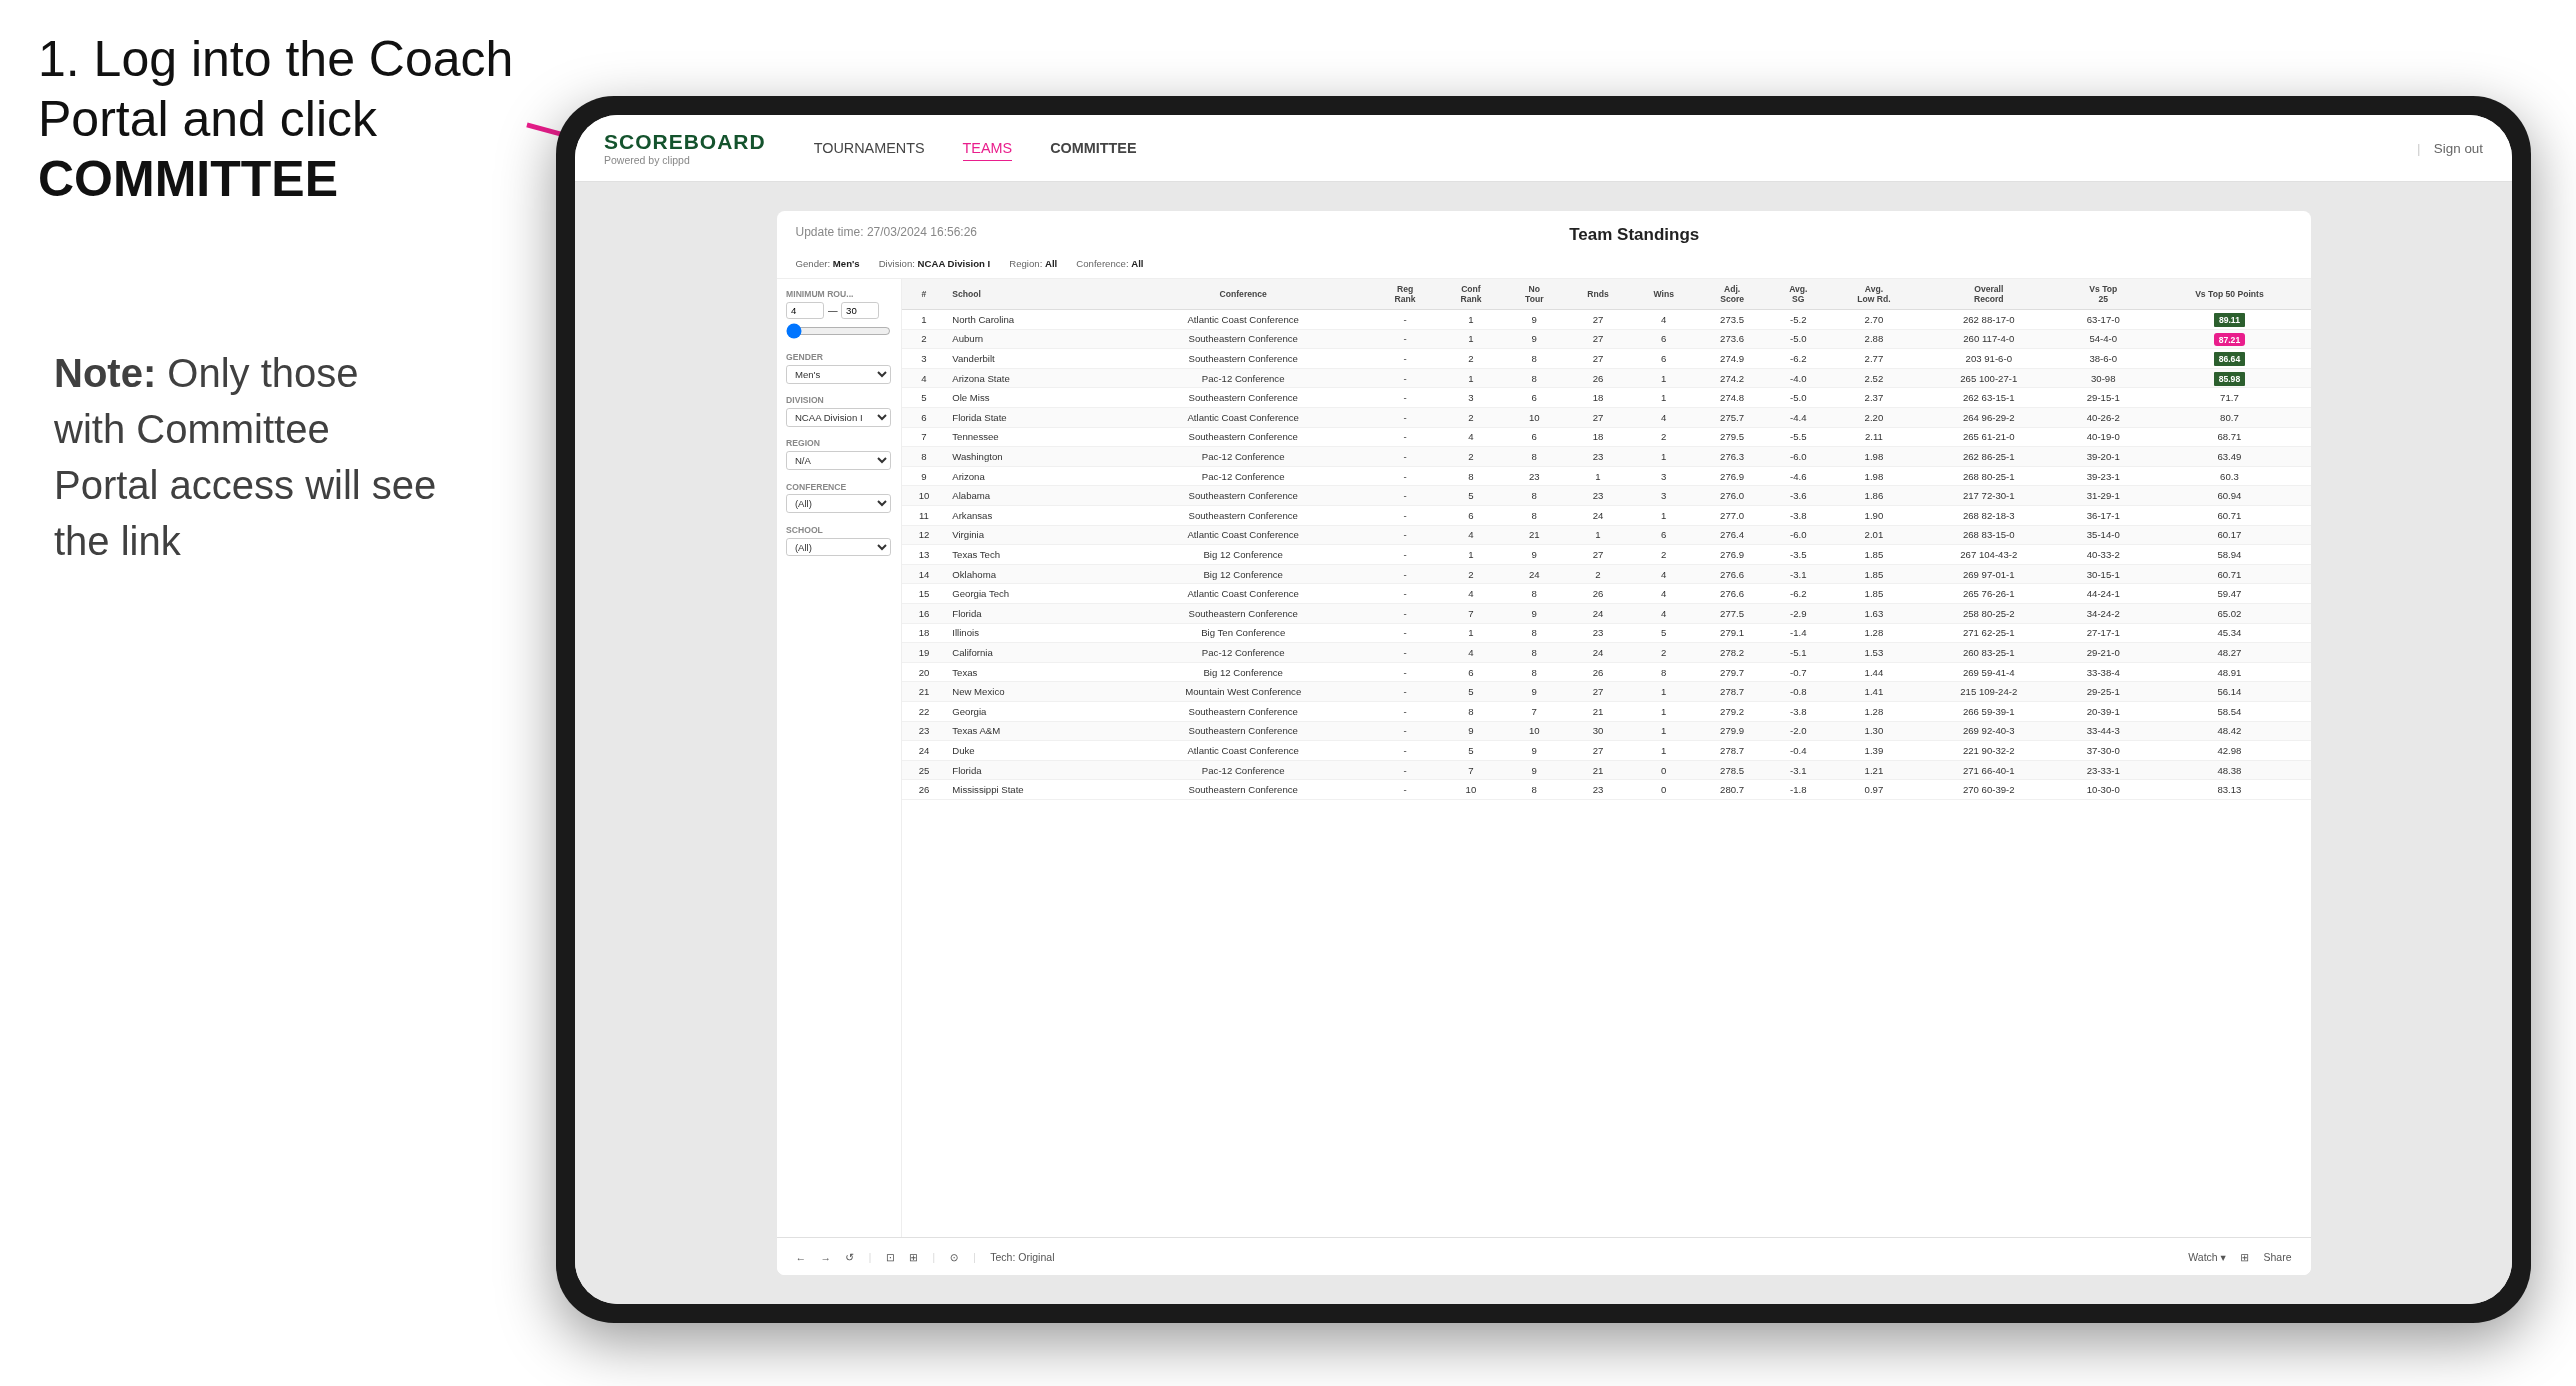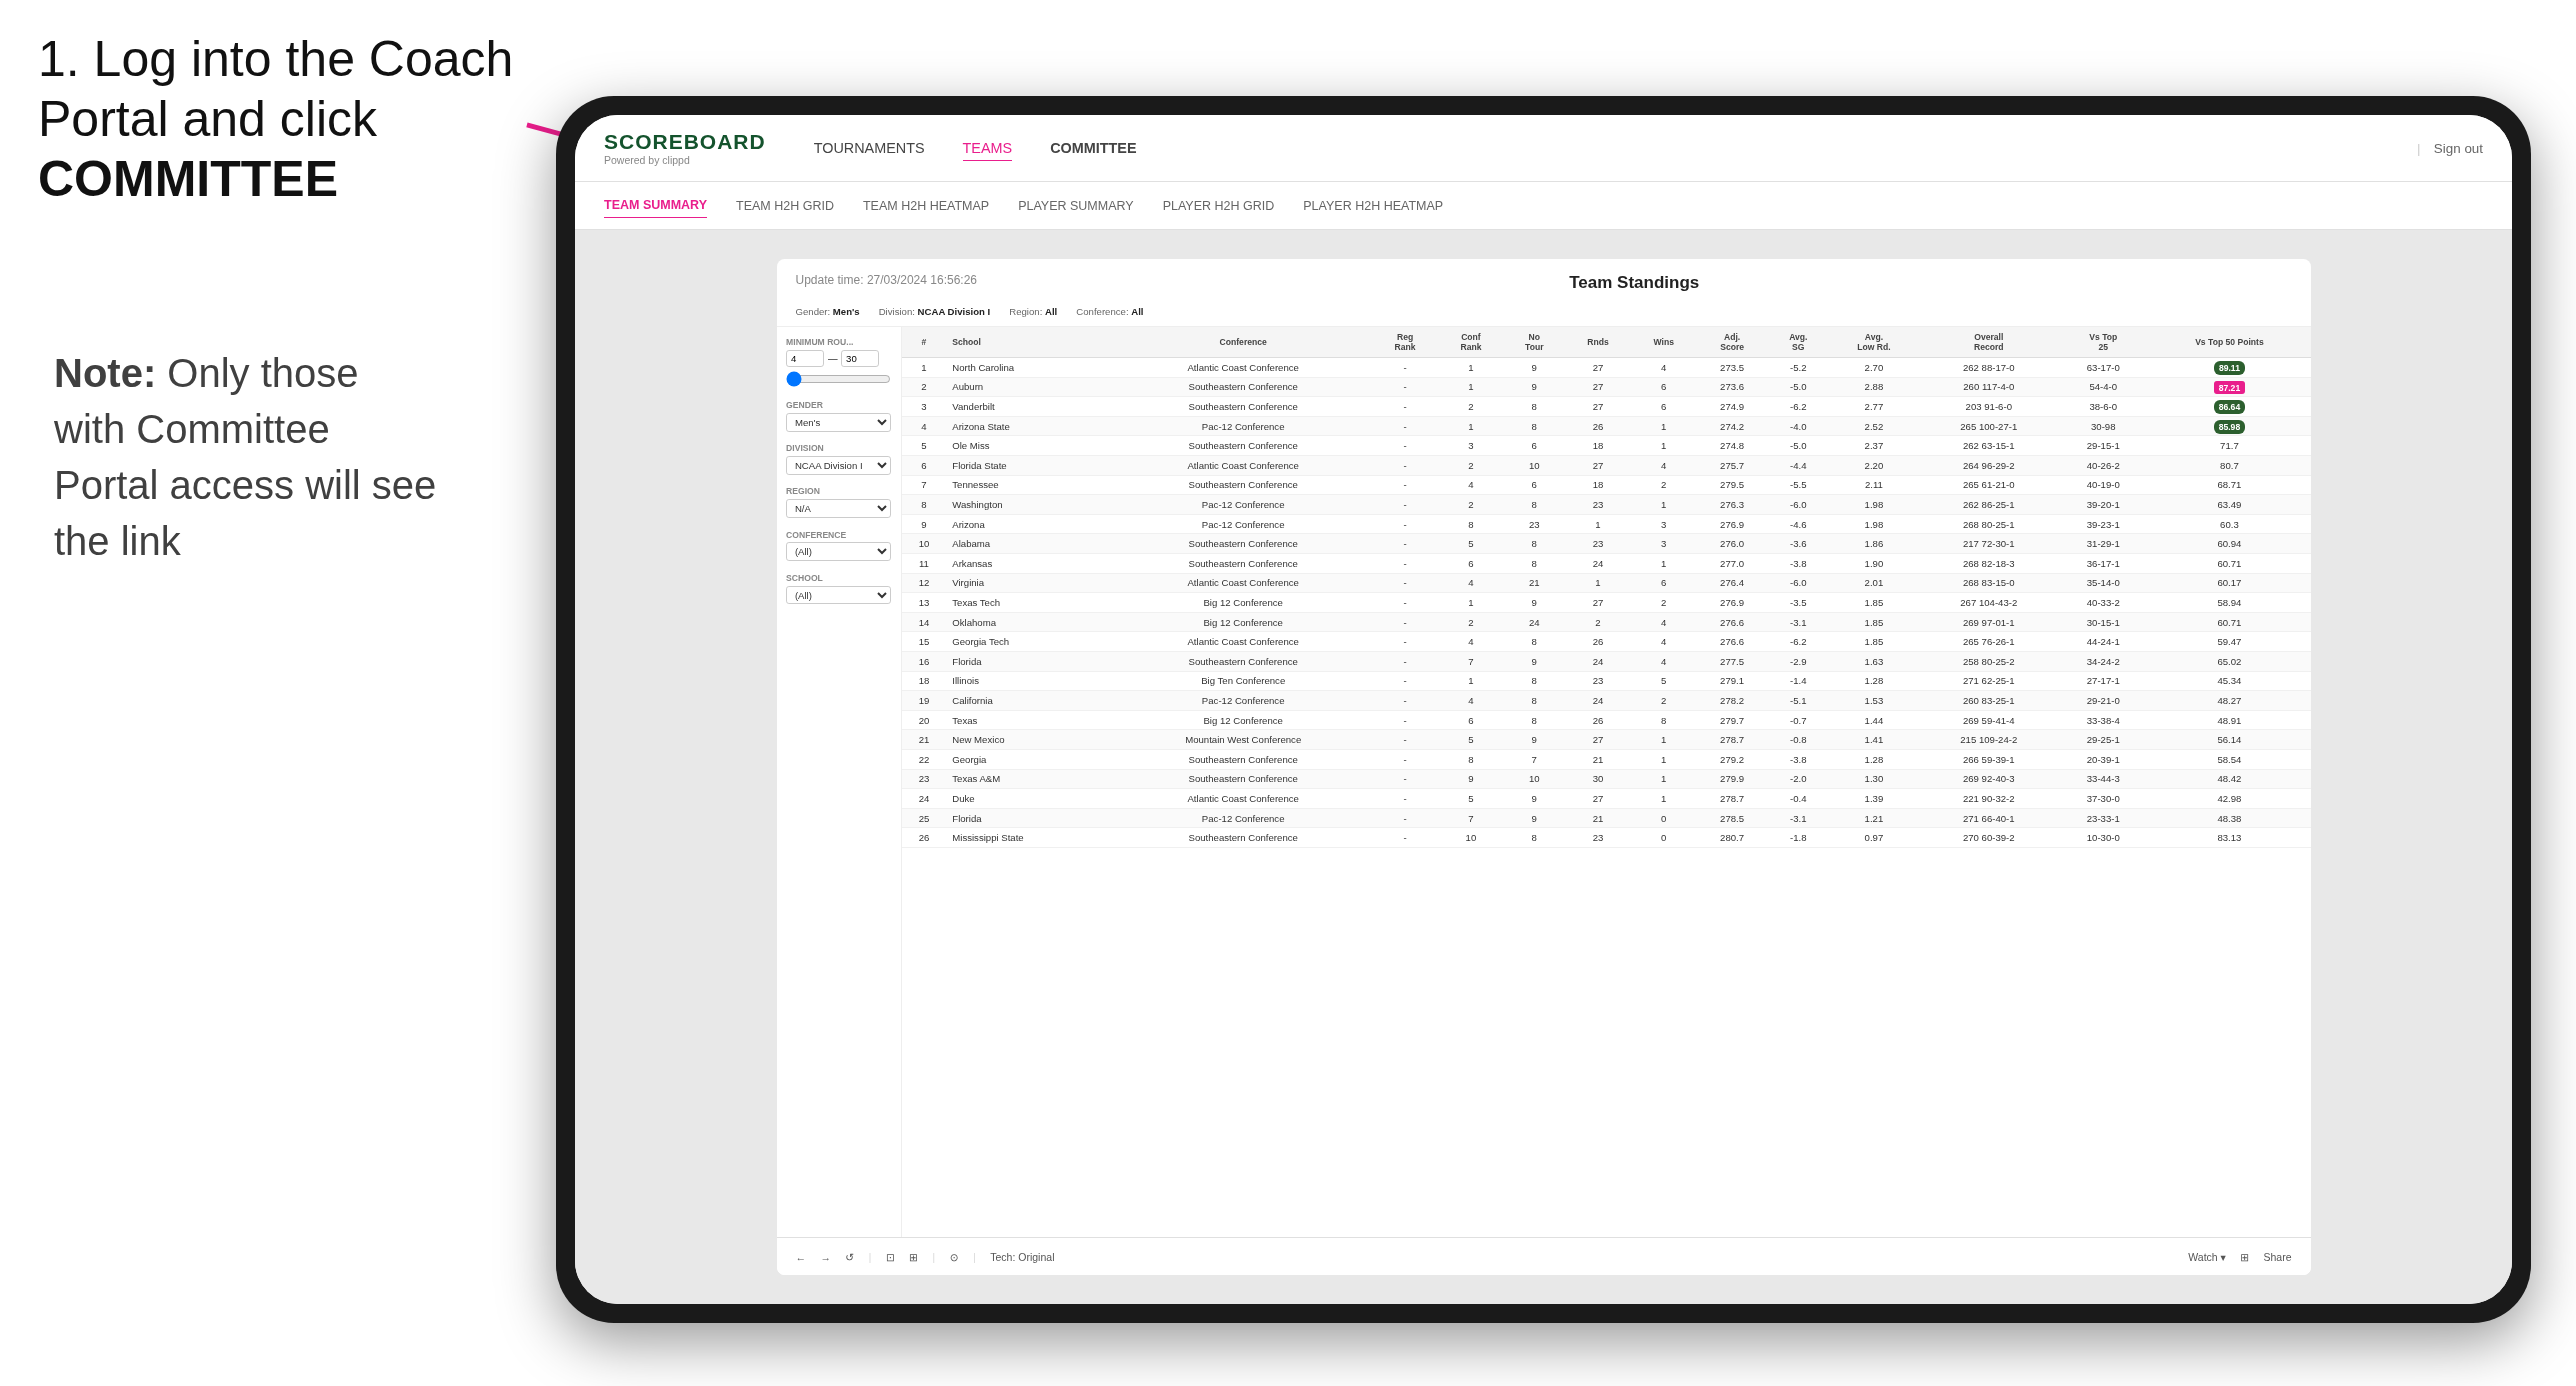--- a/index.html
+++ b/index.html
@@ -291,21 +291,21 @@
     .standings-table td.left-align {
       text-align: left;
     }
     .standings-table tr:nth-child(even) td {
       background: #fafafa;
     }
     .score-highlight {
       background: #2c5f2e;
       color: #fff;
       padding: 1.9px 4.8px;
-      border-radius: 6px;
+      border-radius: 1px;
       font-weight: 600;
       font-size: 8.6px;
     }
     .score-pink {
       background: #e91e8c;
       color: #fff;
       padding: 1.9px 4.8px;
       border-radius: 2.9px;
       font-weight: 600;
       font-size: 8.6px;
@@ -381,28 +381,20 @@
         <span class="nav-item">TOURNAMENTS</span>
         <span class="nav-item active-nav">TEAMS</span>
         <span class="nav-item highlighted">COMMITTEE</span>
       </div>
       <div class="sign-out">
         <span class="sign-out-sep">|</span>
         <span>Sign out</span>
       </div>
     </div>
 
-    <div class="sub-nav">
-      <span class="sub-nav-item active">TEAM SUMMARY</span>
-      <span class="sub-nav-item">TEAM H2H GRID</span>
-      <span class="sub-nav-item">TEAM H2H HEATMAP</span>
-      <span class="sub-nav-item">PLAYER SUMMARY</span>
-      <span class="sub-nav-item">PLAYER H2H GRID</span>
-      <span class="sub-nav-item">PLAYER H2H HEATMAP</span>
-    </div>
 
     <div class="main-content">
       <div class="scoreboard-panel">
 
         <div class="panel-header">
           <div style="display:flex; justify-content:space-between; align-items:flex-start;">
             <div>
               <div class="update-time">
                 <span>Update time:</span>
                 <span>27/03/2024 16:56:26</span>

